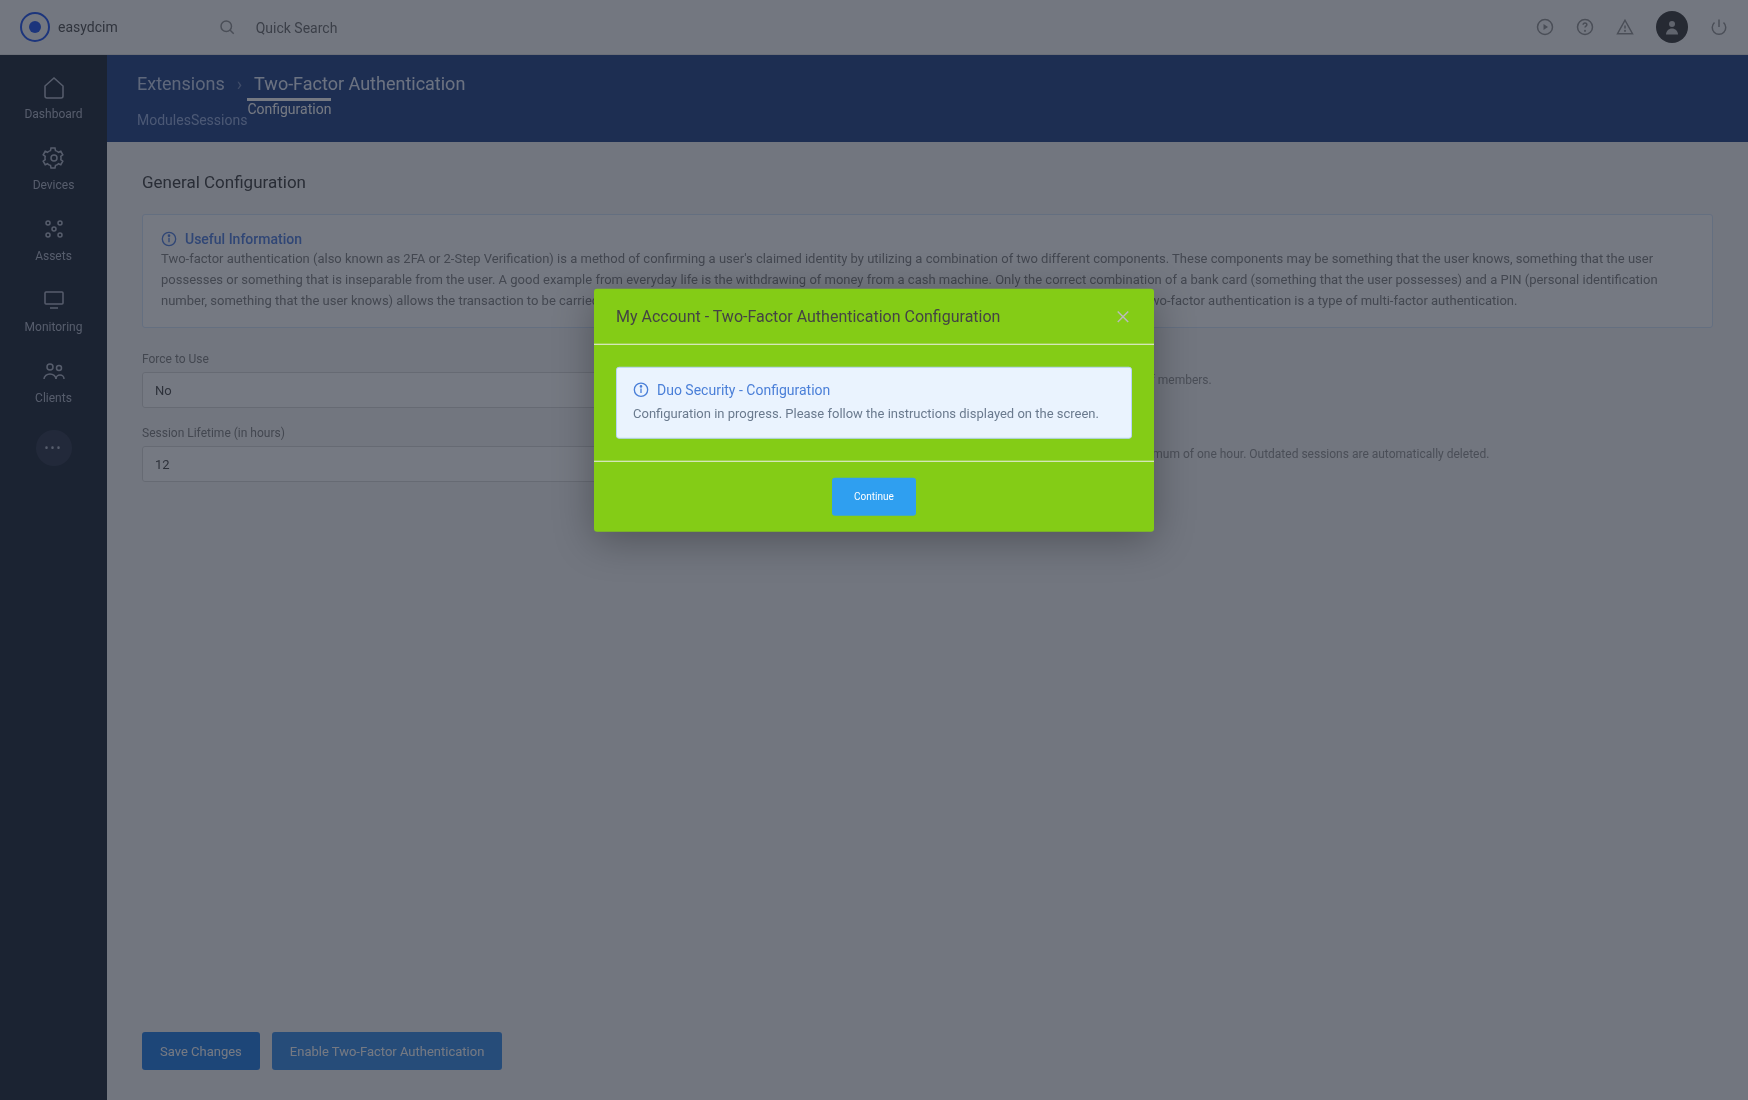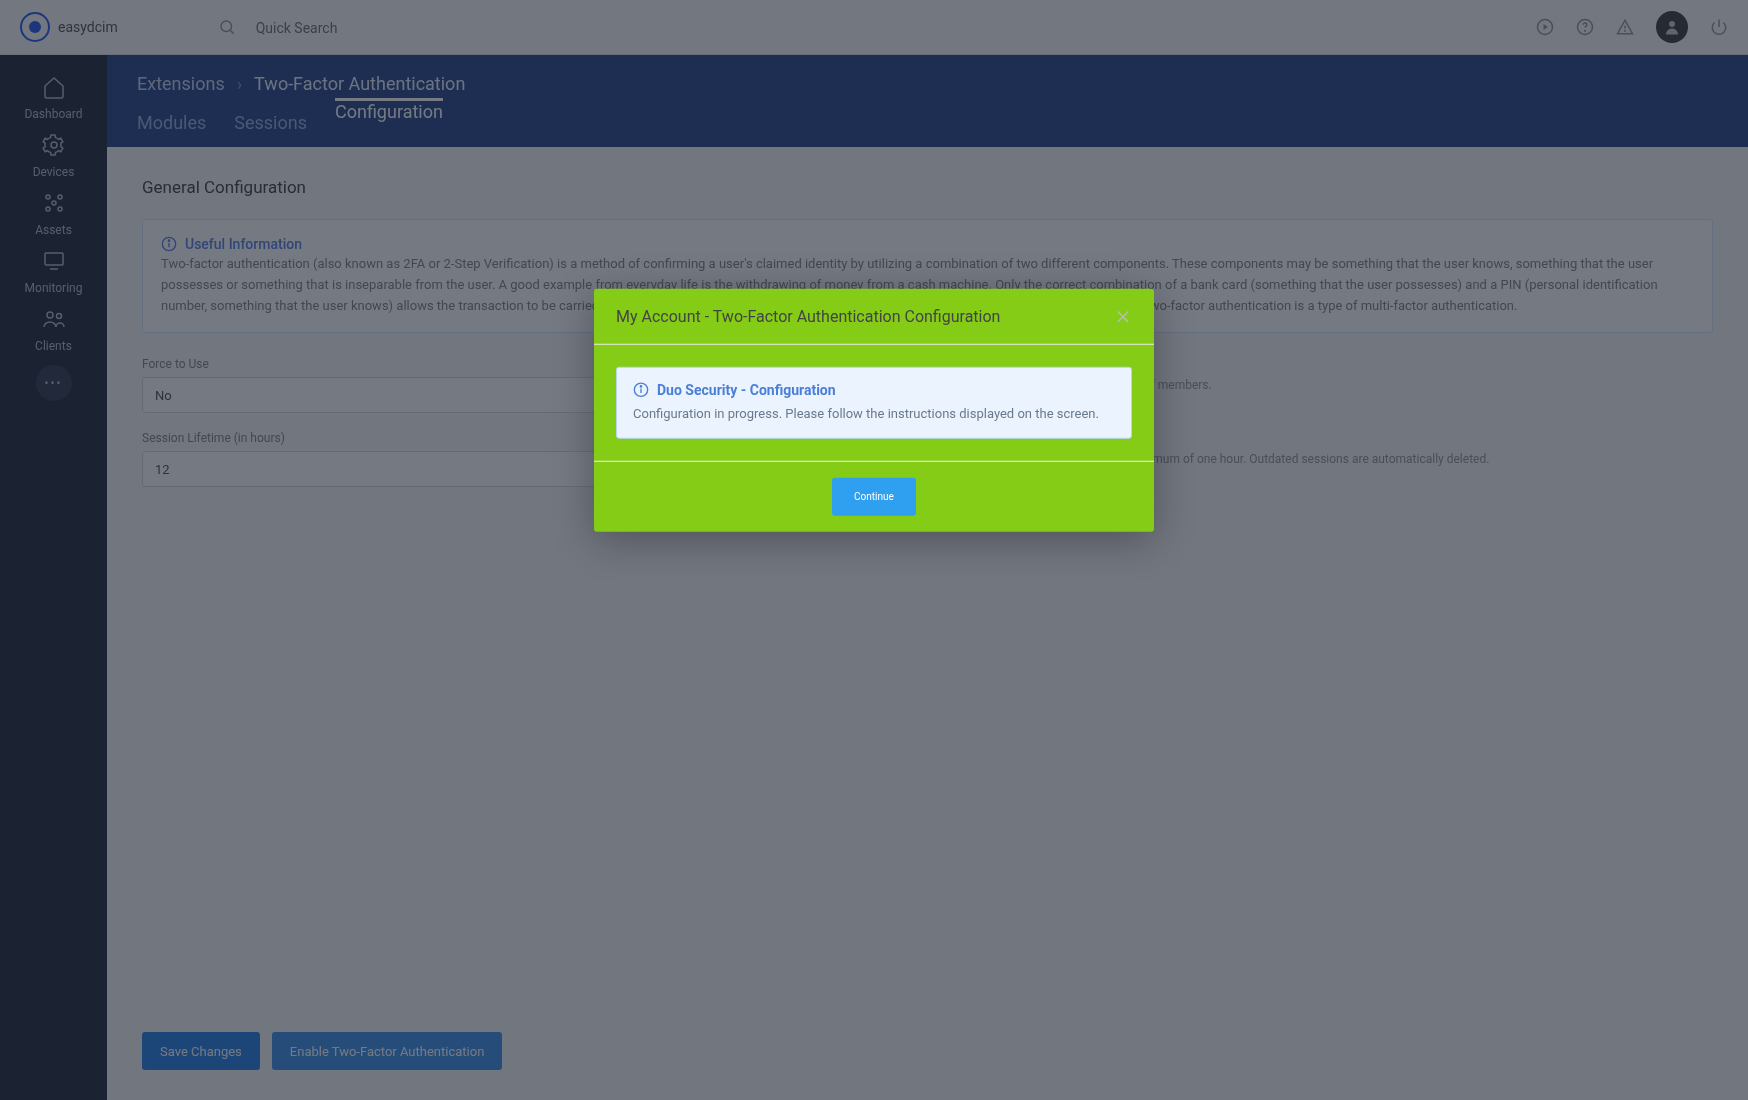--- a/index.html
+++ b/index.html
@@ -6,30 +6,30 @@
 body{width:1748px;height:1100px;overflow:hidden;background:#f7f7f7;position:relative;font-size:14px;color:#5a5a5a}
 .topbar{height:55px;background:#fbfbfb;border-bottom:1px solid #e8e8e8;display:flex;align-items:center;padding:0 20px;position:relative}
 .logo{display:flex;align-items:center;gap:8px}
 .logo-icon{width:30px;height:30px;border:2px solid #2d5ef0;border-radius:50%;position:relative}
 .logo-icon::after{content:"";position:absolute;width:12px;height:12px;background:#2d5ef0;border-radius:50%;top:7px;left:7px}
 .search-wrap{margin-left:100px;display:flex;align-items:flex-end;gap:20px;color:#aaa}
 .search-input{border:none;background:transparent;font-size:14px;color:#666;width:200px;outline:none}
 .top-icons{margin-left:auto;display:flex;align-items:center;gap:22px;color:#999}
 .avatar{width:32px;height:32px;border-radius:50%;background:#444;display:flex;align-items:center;justify-content:center}
 .body-wrap{display:flex;height:calc(100% - 55px)}
-.sidebar{width:107px;background:#2a3241;display:flex;flex-direction:column;align-items:center;padding-top:20px;gap:12px;color:#b6bccb;font-size:12px}
+.sidebar{width:107px;background:#2a3241;display:flex;flex-direction:column;align-items:center;padding-top:20px;gap:25px;color:#b6bccb;font-size:12px}
 .side-item{display:flex;flex-direction:column;align-items:center;gap:8px;cursor:pointer;width:100%;text-align:center}
 .side-item svg{width:24px;height:24px}
 .side-more{width:36px;height:36px;border-radius:50%;background:#3a4254;display:flex;align-items:center;justify-content:center;cursor:pointer;letter-spacing:2px}
 .main{flex:1;display:flex;flex-direction:column;overflow:hidden}
 .bluehead{background:#2f4d8c;color:#c9d5ef;padding:18px 30px 0}
 .crumb{display:flex;align-items:center;gap:12px;font-size:18px;margin-bottom:18px}
 .crumb .sep{color:#7e93c2}
 .crumb .cur{color:#e7eefc}
-.tabs{display:flex;gap:28px;font-size:18px}
+.tabs{display:flex;font-size:14px}
 .tab{padding-bottom:14px;cursor:pointer;color:#9cb1df}
 .tab.active{color:#fff;border-top:3px solid #fff;margin-top:-14px}
 .content{flex:1;padding:30px 35px;overflow:auto;position:relative}
 .section-title{font-size:17px;color:#4a4a4a;margin-bottom:22px}
 .infobox{border:1px solid #d7e6fb;background:#fff;border-radius:3px;padding:16px 18px;margin-bottom:24px}
 .infobox .ih{display:flex;align-items:center;gap:8px;color:#5b86e0;font-weight:500;margin-bottom:2px}
 .infobox .ib{color:#888;font-size:13px;line-height:1.6}
 .field-row{display:flex;gap:30px;margin-bottom:18px}
 .field{flex:0 0 48%}
 .label{font-size:12px;color:#888;margin-bottom:6px;display:block}
@@ -39,21 +39,21 @@
 .btn{height:38px;padding:0 18px;border:none;border-radius:3px;font-size:13px;cursor:pointer;color:#fff}
 .btn-primary{background:#2f86e8}
 .btn-light{background:#4494ea}
 .overlay{position:absolute;inset:0;background:rgba(18,24,40,.58);display:flex;align-items:flex-start;justify-content:center;padding-top:410px;z-index:50}
 .modal{width:560px;background:#84cc16;border-radius:3px;box-shadow:0 8px 40px rgba(0,0,0,.3);transform:translateY(-50%)}
 .modal-head{padding:18px 22px;border-bottom:1px solid #eee;display:flex;align-items:center;justify-content:space-between}
 .modal-title{font-size:16px;color:#444}
 .close{width:18px;height:18px;cursor:pointer;position:relative;color:#bbb}
 .modal-body{padding:22px}
 .mbox{border:1px solid #b7d4f7;background:#eaf3fe;border-radius:3px;padding:14px 16px}
-.mbox .mh{display:flex;align-items:center;gap:8px;color:#4a7fd8;font-weight:700;margin-bottom:6px;font-size:14px}
+.mbox .mh{display:flex;align-items:center;gap:8px;color:#4a7fd8;font-weight:400;margin-bottom:6px;font-size:14px}
 .mbox .mb{color:#6a7a8e;font-size:13px;line-height:1.5}
 .modal-foot{padding:16px;border-top:1px solid #eee;display:flex;justify-content:center}
 .btn-continue{background:#2f9ff0;color:#fff;border:none;height:38px;padding:0 22px;border-radius:3px;font-size:10px;cursor:pointer}
 .icn-svg{width:18px;height:18px;stroke:#999;fill:none;stroke-width:2}
 </style>
 </head>
 <body>
 
 <div class="topbar">
   <div class="logo">

